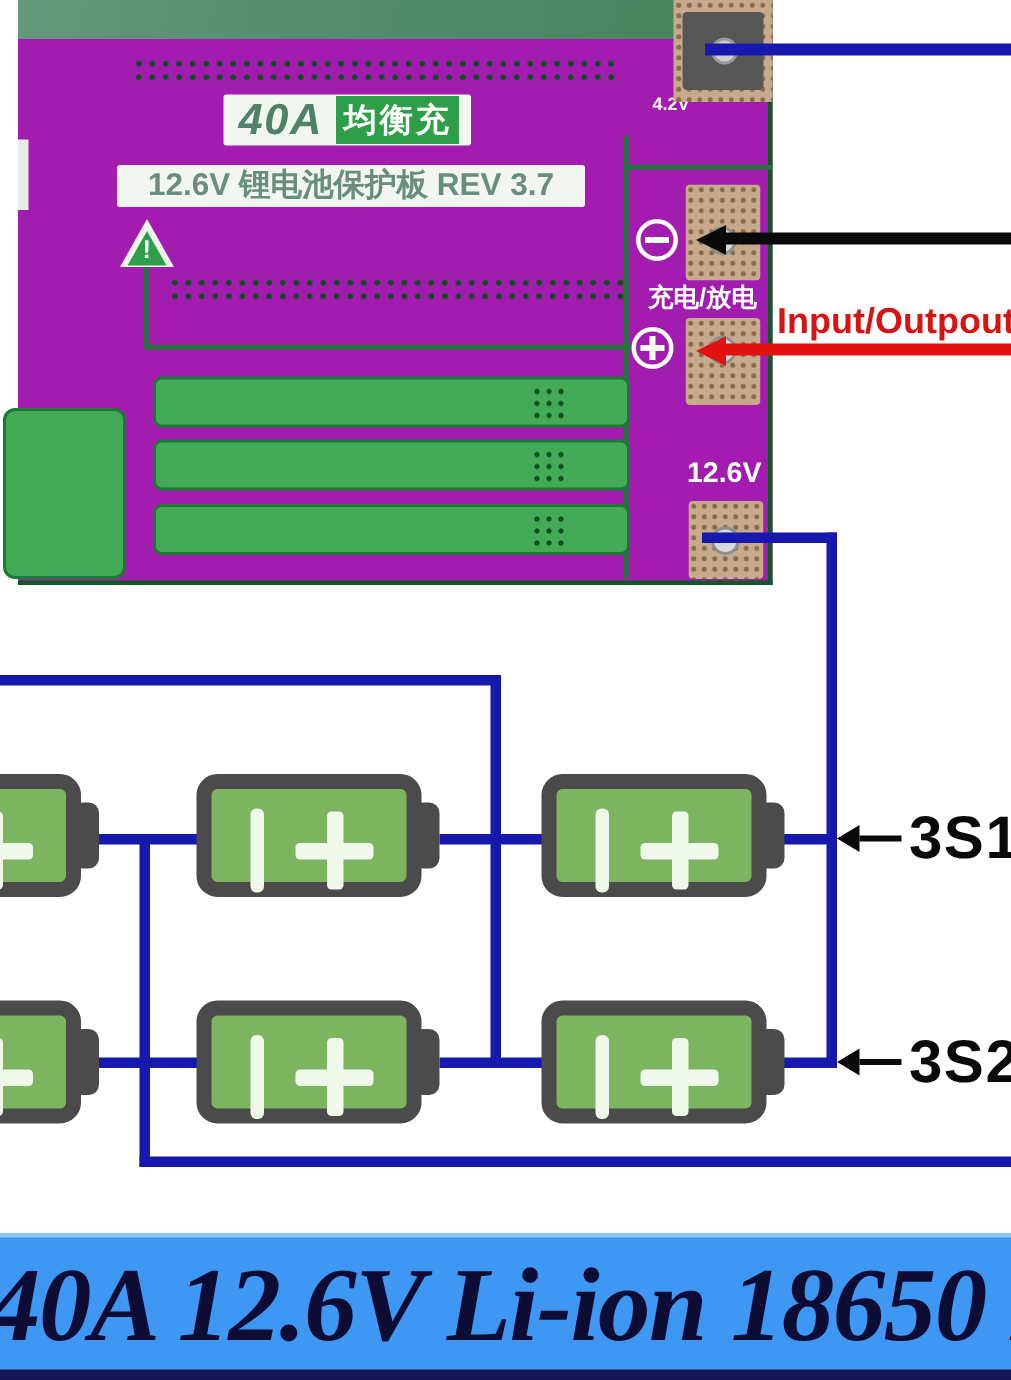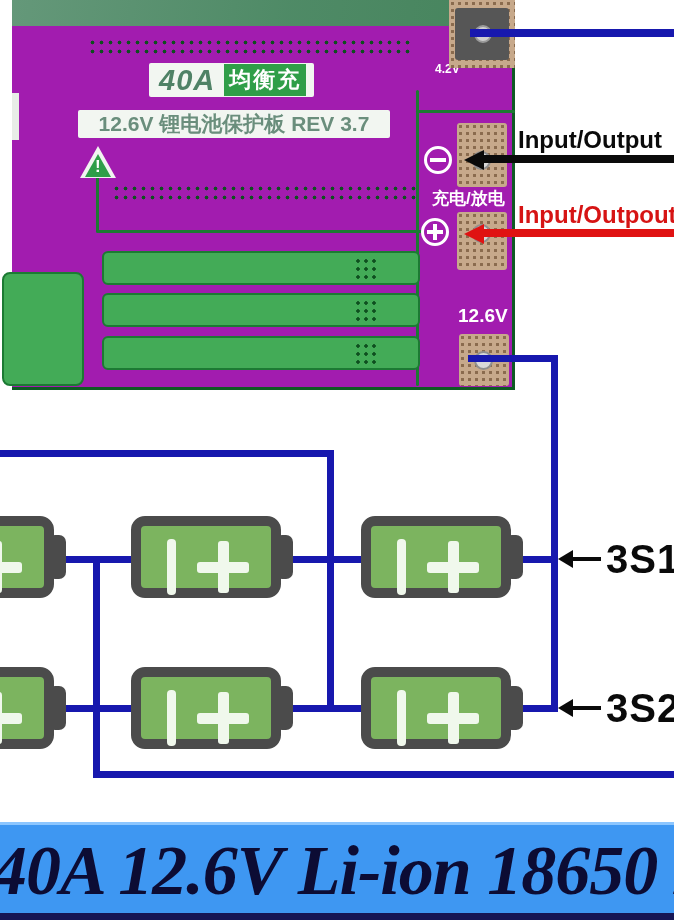--- a/index.html
+++ b/index.html
@@ -233,21 +233,20 @@
     <div class="nub"></div>
     <div class="body">
       <div class="neg"></div>
       <div class="plus">
           <i class="ph"></i>
           <i class="pv"></i>
         </div>
     </div>
   </div>
 
-  <div class="io-black">Input/Output</div>
   <div class="io-red">Input/Outpout</div>
 
   <div class="sgroup" style="left:558px;top:537px;">
     <div class="head"></div>
     <div class="shaft"></div>
     <div class="stext">3S1</div>
   </div>
   <div class="sgroup" style="left:558px;top:686px;">
     <div class="head"></div>
     <div class="shaft"></div>

